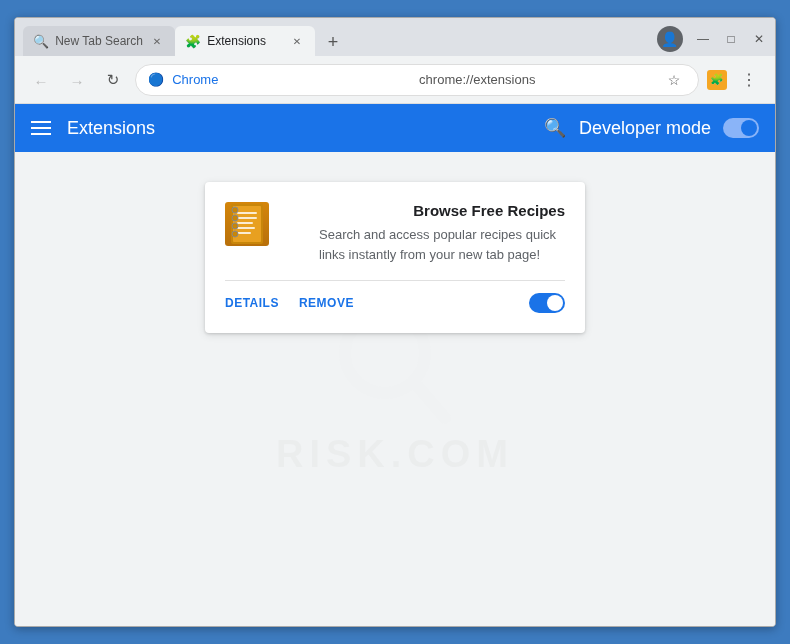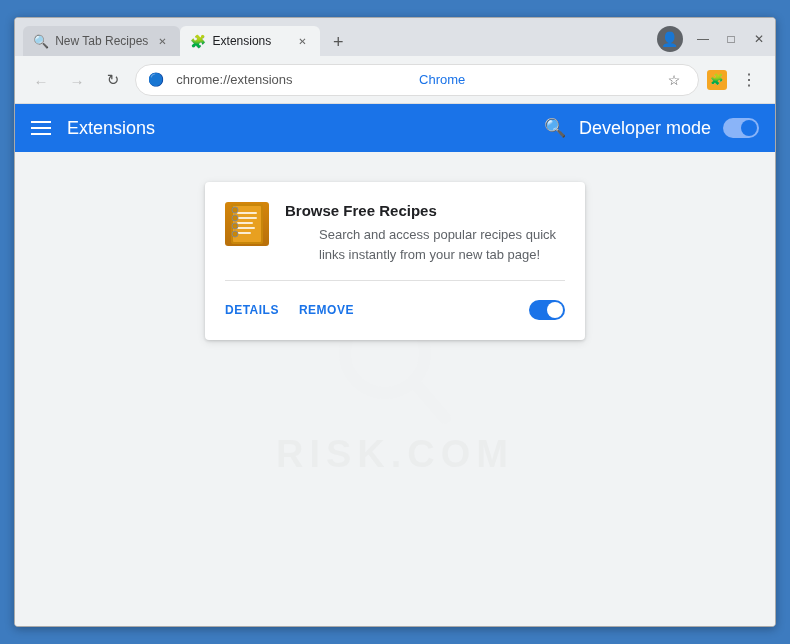--- a/index.html
+++ b/index.html
@@ -353,33 +353,34 @@
 
     .ext-card-info {
       flex: 1;
     }
 
     .ext-card-name {
       font-size: 15px;
       font-weight: 600;
       color: #202124;
       margin-bottom: 6px;
+      text-align: right;
     }
 
     .ext-card-desc {
       font-size: 13px;
       color: #5f6368;
       line-height: 1.5;
       margin-left: 34px;
     }
 
     .ext-card-actions {
       display: flex;
       align-items: center;
-      padding-top: 19px;
+      padding-top: 12px;
       border-top: 1px solid #e0e0e0;
       gap: 20px;
     }
 
     .action-btn {
       font-size: 12px;
       font-weight: 600;
       color: #1a73e8;
       cursor: pointer;
       letter-spacing: 0.5px;
@@ -424,21 +425,21 @@
 </head>
 <body>
 
 <div class="browser-window">
 
   <div class="title-bar">
     <div class="tabs-area">
 
       <div class="tab">
         <span class="tab-icon">🔍</span>
-        <span class="tab-title">New Tab Recipes</span>
+        <span class="tab-title">New Tab Search</span>
         <span class="tab-close">✕</span>
       </div>
 
       <div class="tab active">
         <span class="tab-icon">🧩</span>
         <span class="tab-title">Extensions</span>
         <span class="tab-close">✕</span>
       </div>
 
       <div class="new-tab-btn">
@@ -468,22 +469,22 @@
     </div>
     <div class="nav-btn disabled">
       <span>→</span>
     </div>
     <div class="nav-btn">
       <span>↻</span>
     </div>
 
     <div class="url-bar">
       <span class="site-icon">🔵</span>
+      <span class="url-text" style="font-weight:500;color:#1a73e8;">Chrome</span>
       <span class="url-text" style="color:#555;margin-left:4px;font-weight:400;">chrome://extensions</span>
-      <span class="url-text" style="font-weight:500;color:#1a73e8;">Chrome</span>
       <div class="url-actions">
         <div class="url-action-btn">
           <span>☆</span>
         </div>
       </div>
     </div>
 
     <div class="ext-icon">
       <span>🧩</span>
     </div>

